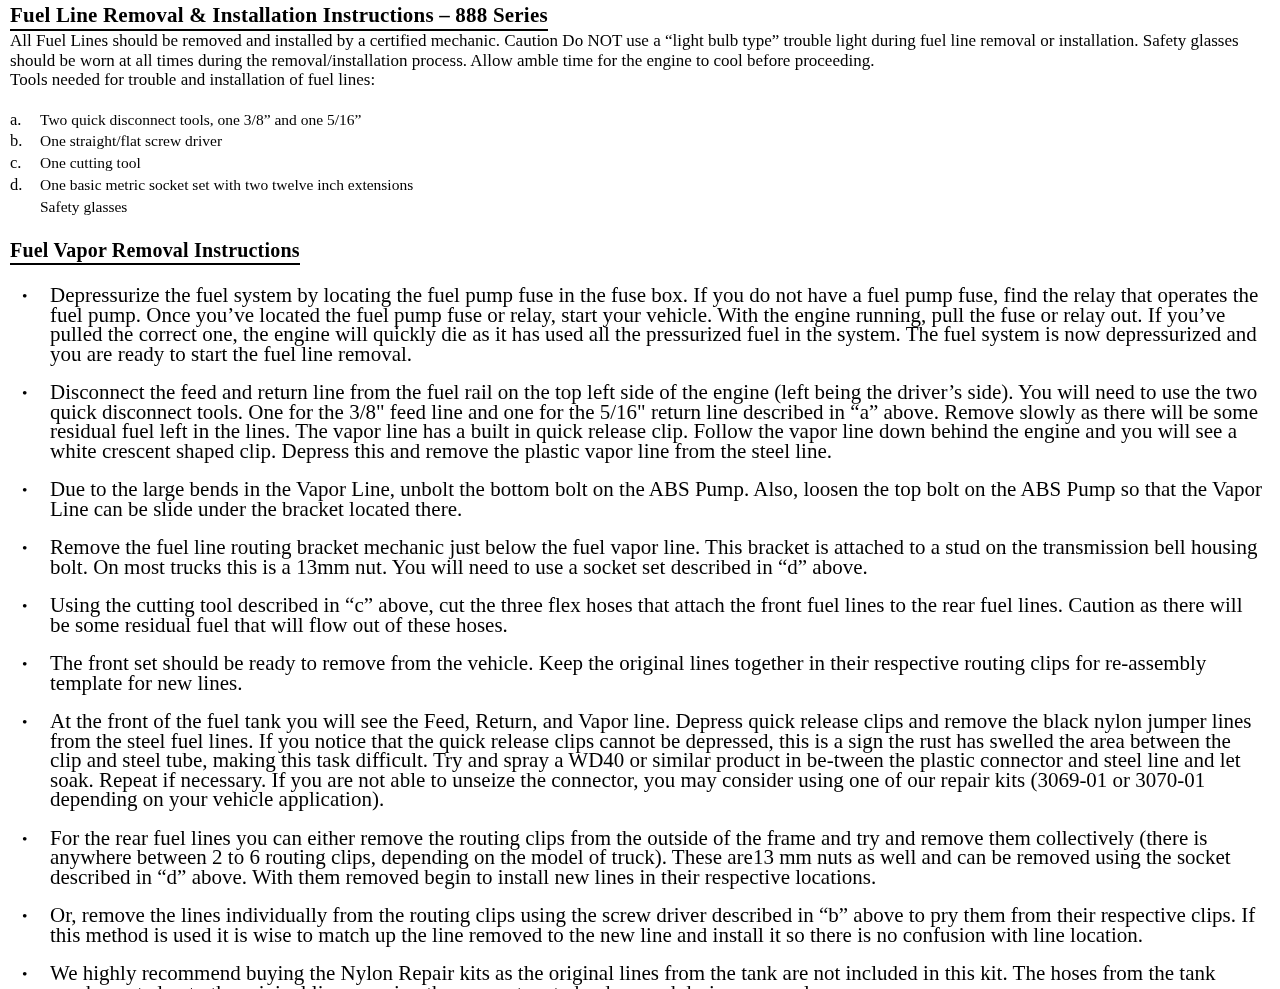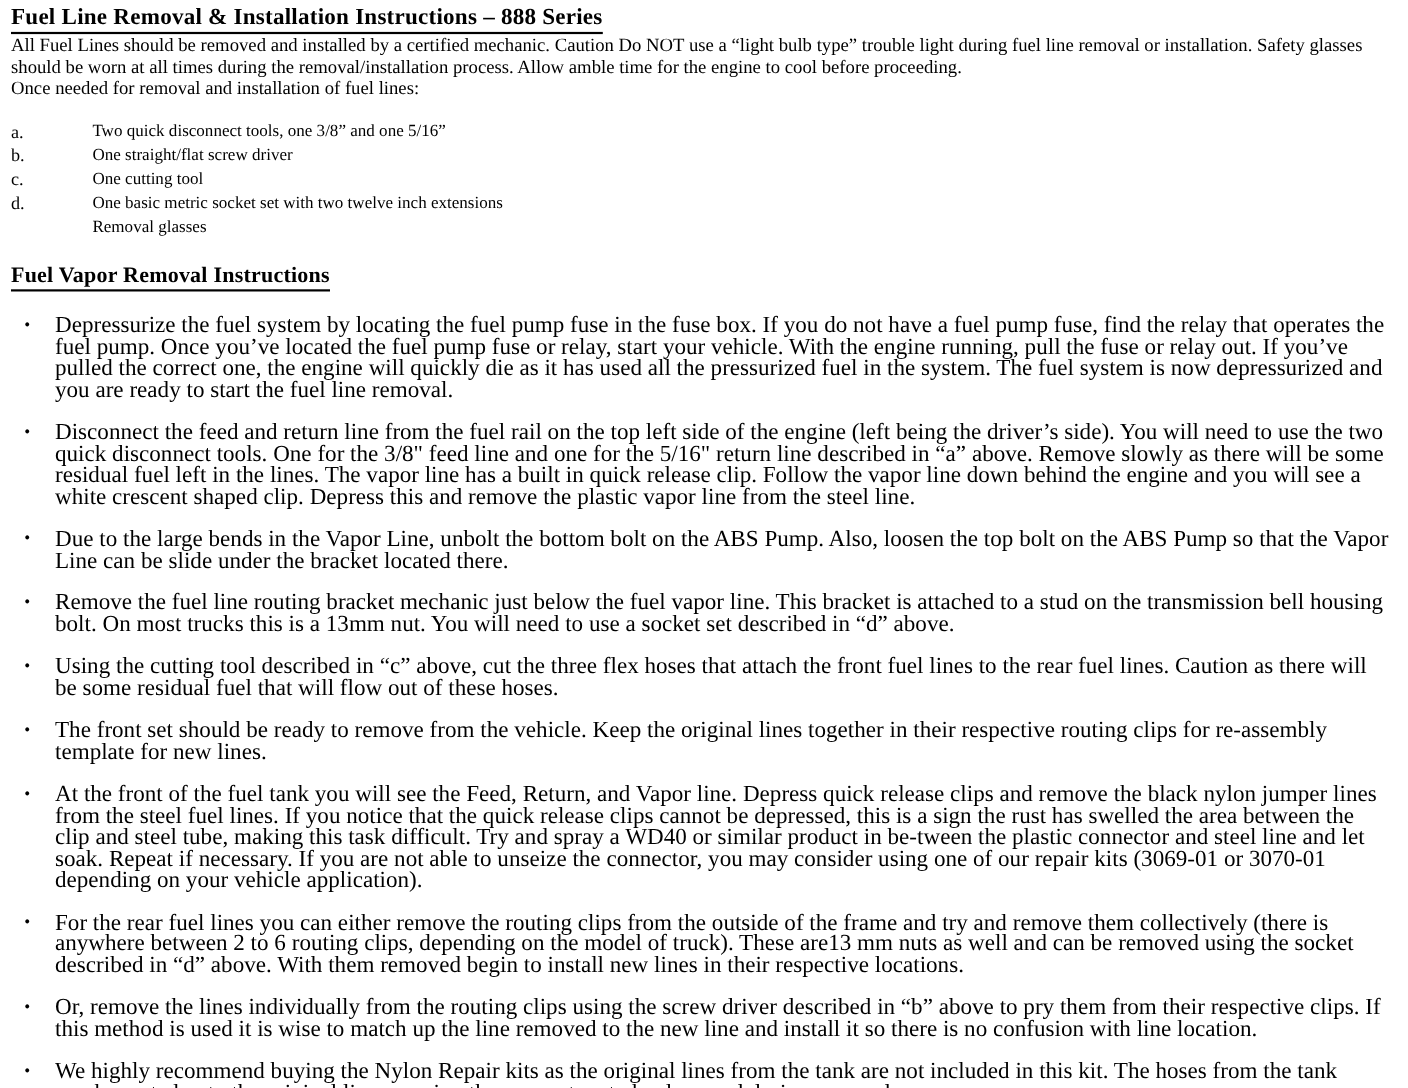--- a/index.html
+++ b/index.html
@@ -46,21 +46,20 @@
     font-size: 15.5px;
     line-height: 21.8px;
   }
   .tool-row .marker {
     width: 30px;
     flex: 0 0 30px;
     font-size: 16.5px;
   }
   .tool-row .tool-text {
     flex: 1;
-    margin-left: 44px;
   }
   h2.section-title {
     font-size: 20px;
     font-weight: bold;
     margin: 22px 0 0 0;
     display: inline-block;
     border-bottom: 2px solid #000;
     padding-bottom: 1px;
     letter-spacing: 0.2px;
   }
@@ -86,42 +85,42 @@
 </style>
 </head>
 <body>
 
 <div class="doc">
 
   <h1 class="doc-title">Fuel Line Removal &amp; Installation Instructions – 888 Series</h1>
 
   <p class="body-text intro">All Fuel Lines should be removed and installed by a certified mechanic. Caution Do NOT use a “light bulb type” trouble light during fuel line removal or installation. Safety glasses should be worn at all times during the removal/installation process. Allow amble time for the engine to cool before proceeding.</p>
 
-  <p class="body-text tools-intro">Once needed for removal and installation of fuel lines:</p>
+  <p class="body-text tools-intro">Tools needed for trouble and installation of fuel lines:</p>
 
   <div class="tools-list">
     <div class="tool-row">
       <span class="marker">a.</span>
       <span class="tool-text">Two quick disconnect tools, one 3/8” and one 5/16”</span>
     </div>
     <div class="tool-row">
       <span class="marker">b.</span>
       <span class="tool-text">One straight/flat screw driver</span>
     </div>
     <div class="tool-row">
       <span class="marker">c.</span>
       <span class="tool-text">One cutting tool</span>
     </div>
     <div class="tool-row">
       <span class="marker">d.</span>
       <span class="tool-text">One basic metric socket set with two twelve inch extensions</span>
     </div>
     <div class="tool-row">
       <span class="marker"></span>
-      <span class="tool-text">Removal glasses</span>
+      <span class="tool-text">Safety glasses</span>
     </div>
   </div>
 
   <h2 class="section-title">Fuel Vapor Removal Instructions</h2>
 
   <div class="bullets">
     <div class="bullet-row">Depressurize the fuel system by locating the fuel pump fuse in the fuse box. If you do not have a fuel pump fuse, find the relay that operates the fuel pump. Once you’ve located the fuel pump fuse or relay, start your vehicle. With the engine running, pull the fuse or relay out. If you’ve pulled the correct one, the engine will quickly die as it has used all the pressurized fuel in the system. The fuel system is now depressurized and you are ready to start the fuel line removal.</div>
     <div class="bullet-row">Disconnect the feed and return line from the fuel rail on the top left side of the engine (left being the driver’s side). You will need to use the two quick disconnect tools. One for the 3/8" feed line and one for the 5/16" return line described in “a” above. Remove slowly as there will be some residual fuel left in the lines. The vapor line has a built in quick release clip. Follow the vapor line down behind the engine and you will see a white crescent shaped clip. Depress this and remove the plastic vapor line from the steel line.</div>
     <div class="bullet-row">Due to the large bends in the Vapor Line, unbolt the bottom bolt on the ABS Pump. Also, loosen the top bolt on the ABS Pump so that the Vapor Line can be slide under the bracket located there.</div>
     <div class="bullet-row">Remove the fuel line routing bracket mechanic just below the fuel vapor line. This bracket is attached to a stud on the transmission bell housing bolt. On most trucks this is a 13mm nut. You will need to use a socket set described in “d” above.</div>

